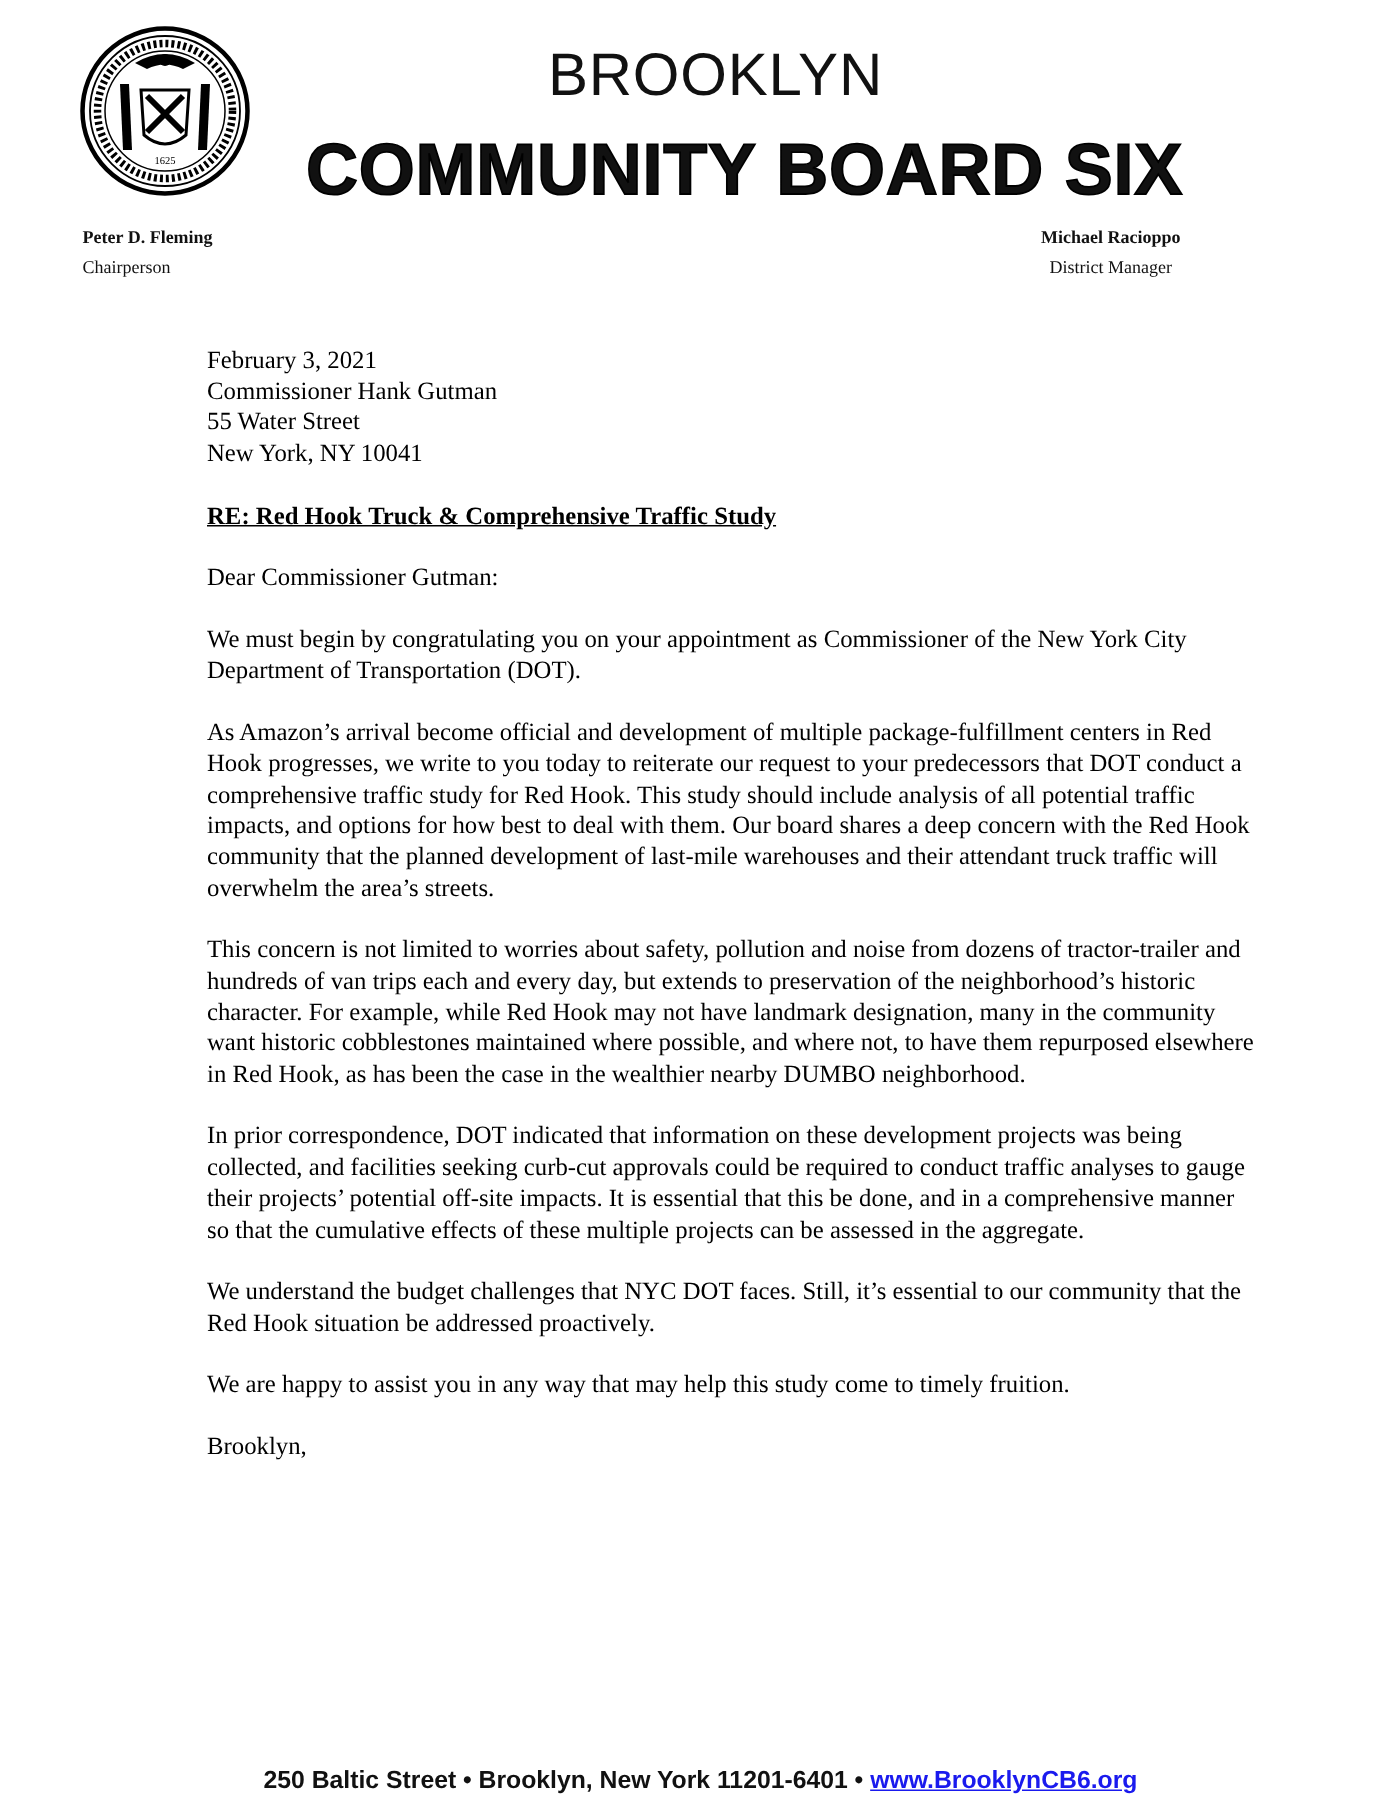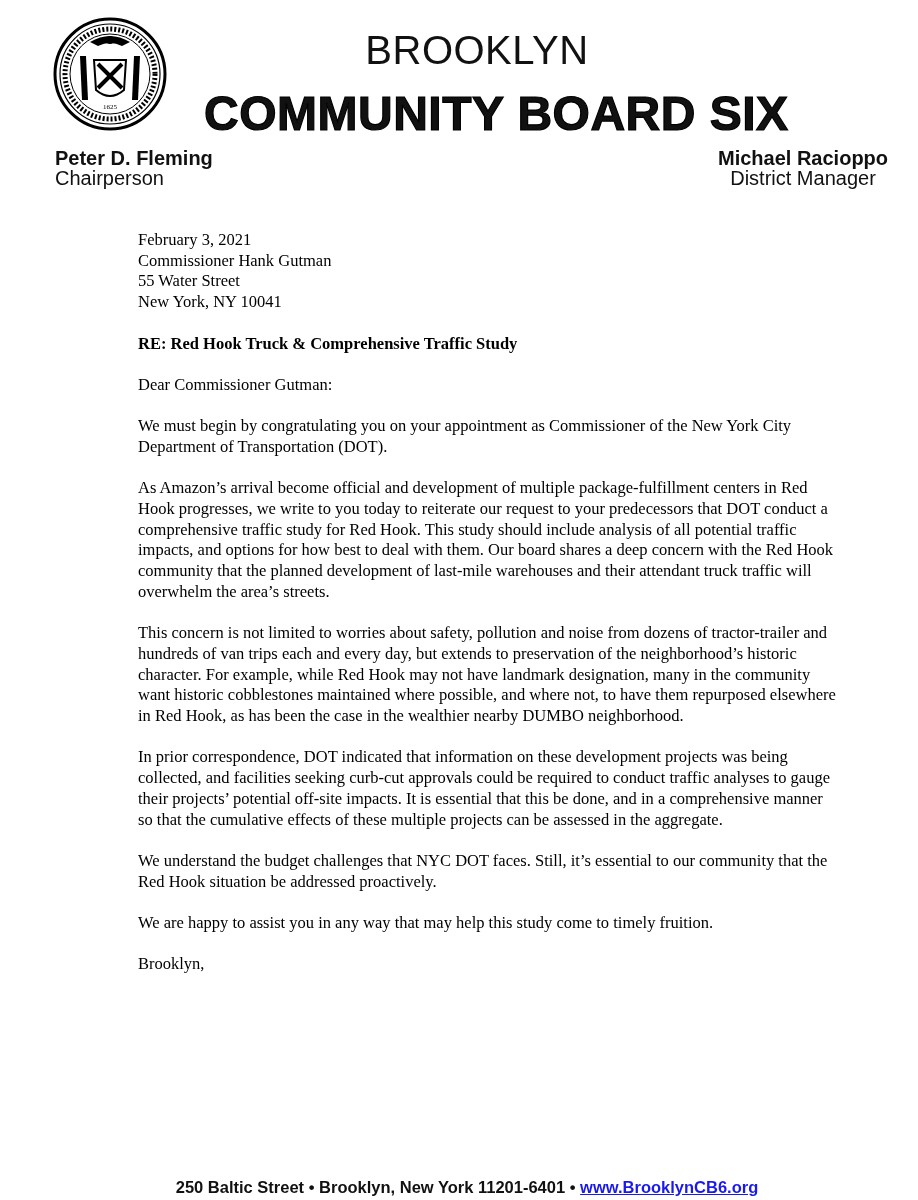--- a/index.html
+++ b/index.html
@@ -2,29 +2,29 @@
 <html><head>
 <meta charset="utf-8">
 <style>
   html, body { margin: 0; padding: 0; background: #ffffff; }
   body { width: 918px; height: 1200px; position: relative; overflow: hidden; color: #111; }
   .seal { position: absolute; left: 52px; top: 16px; width: 116px; height: 116px; }
   .hdr-brooklyn { position: absolute; left: 0; width: 918px; top: 28px; text-align: center;
     font-family: "Liberation Sans", sans-serif; font-size: 40px; font-weight: normal; letter-spacing: 0.5px; padding-left: 36px; box-sizing: border-box;}
   .hdr-board { position: absolute; left: 204px; top: 86px; font-family: "Liberation Sans", sans-serif;
     font-size: 48px; font-weight: 900; letter-spacing: 0.5px; -webkit-text-stroke: 1.2px #000; white-space: nowrap; }
-  .officer { position: absolute; font-family: Liberation Sans, sans-serif; font-size: 20px; line-height: 20px; }
+  .officer { position: absolute; font-family: Liberation Serif, serif; font-size: 12px; line-height: 20px; }
   .officer .name { font-weight: bold; }
   .officer-left { left: 55px; top: 148px; }
-  .officer-right { left: 718px; top: 148px; text-align: center; }
+  .officer-right { left: 694px; top: 148px; text-align: center; }
   .letter { position: absolute; left: 138px; top: 230px; width: 700px;
     font-family: "Liberation Serif", serif; font-size: 16.5px; line-height: 20.7px; color: #000000; }
   .letter p { margin: 0 0 20.7px 0; }
   .addr { margin-bottom: 20.7px; }
-  .re { font-weight: bold; }
+  .re { font-weight: bold; text-decoration: underline; }
   .footer { position: absolute; left: 0; width: 918px; top: 1178px; text-align: center;
     font-family: "Liberation Sans", sans-serif; font-size: 16.5px; font-weight: bold; padding-left: 16px; box-sizing: border-box; }
   .footer a { color: #1a1aee; text-decoration: underline; }
 </style>
 </head>
 <body>
 
 <svg class="seal" viewBox="0 0 116 116">
   <circle cx="58" cy="58" r="55" fill="none" stroke="#000" stroke-width="3"></circle>
   <circle cx="58" cy="58" r="50" fill="none" stroke="#000" stroke-width="1.2"></circle>

